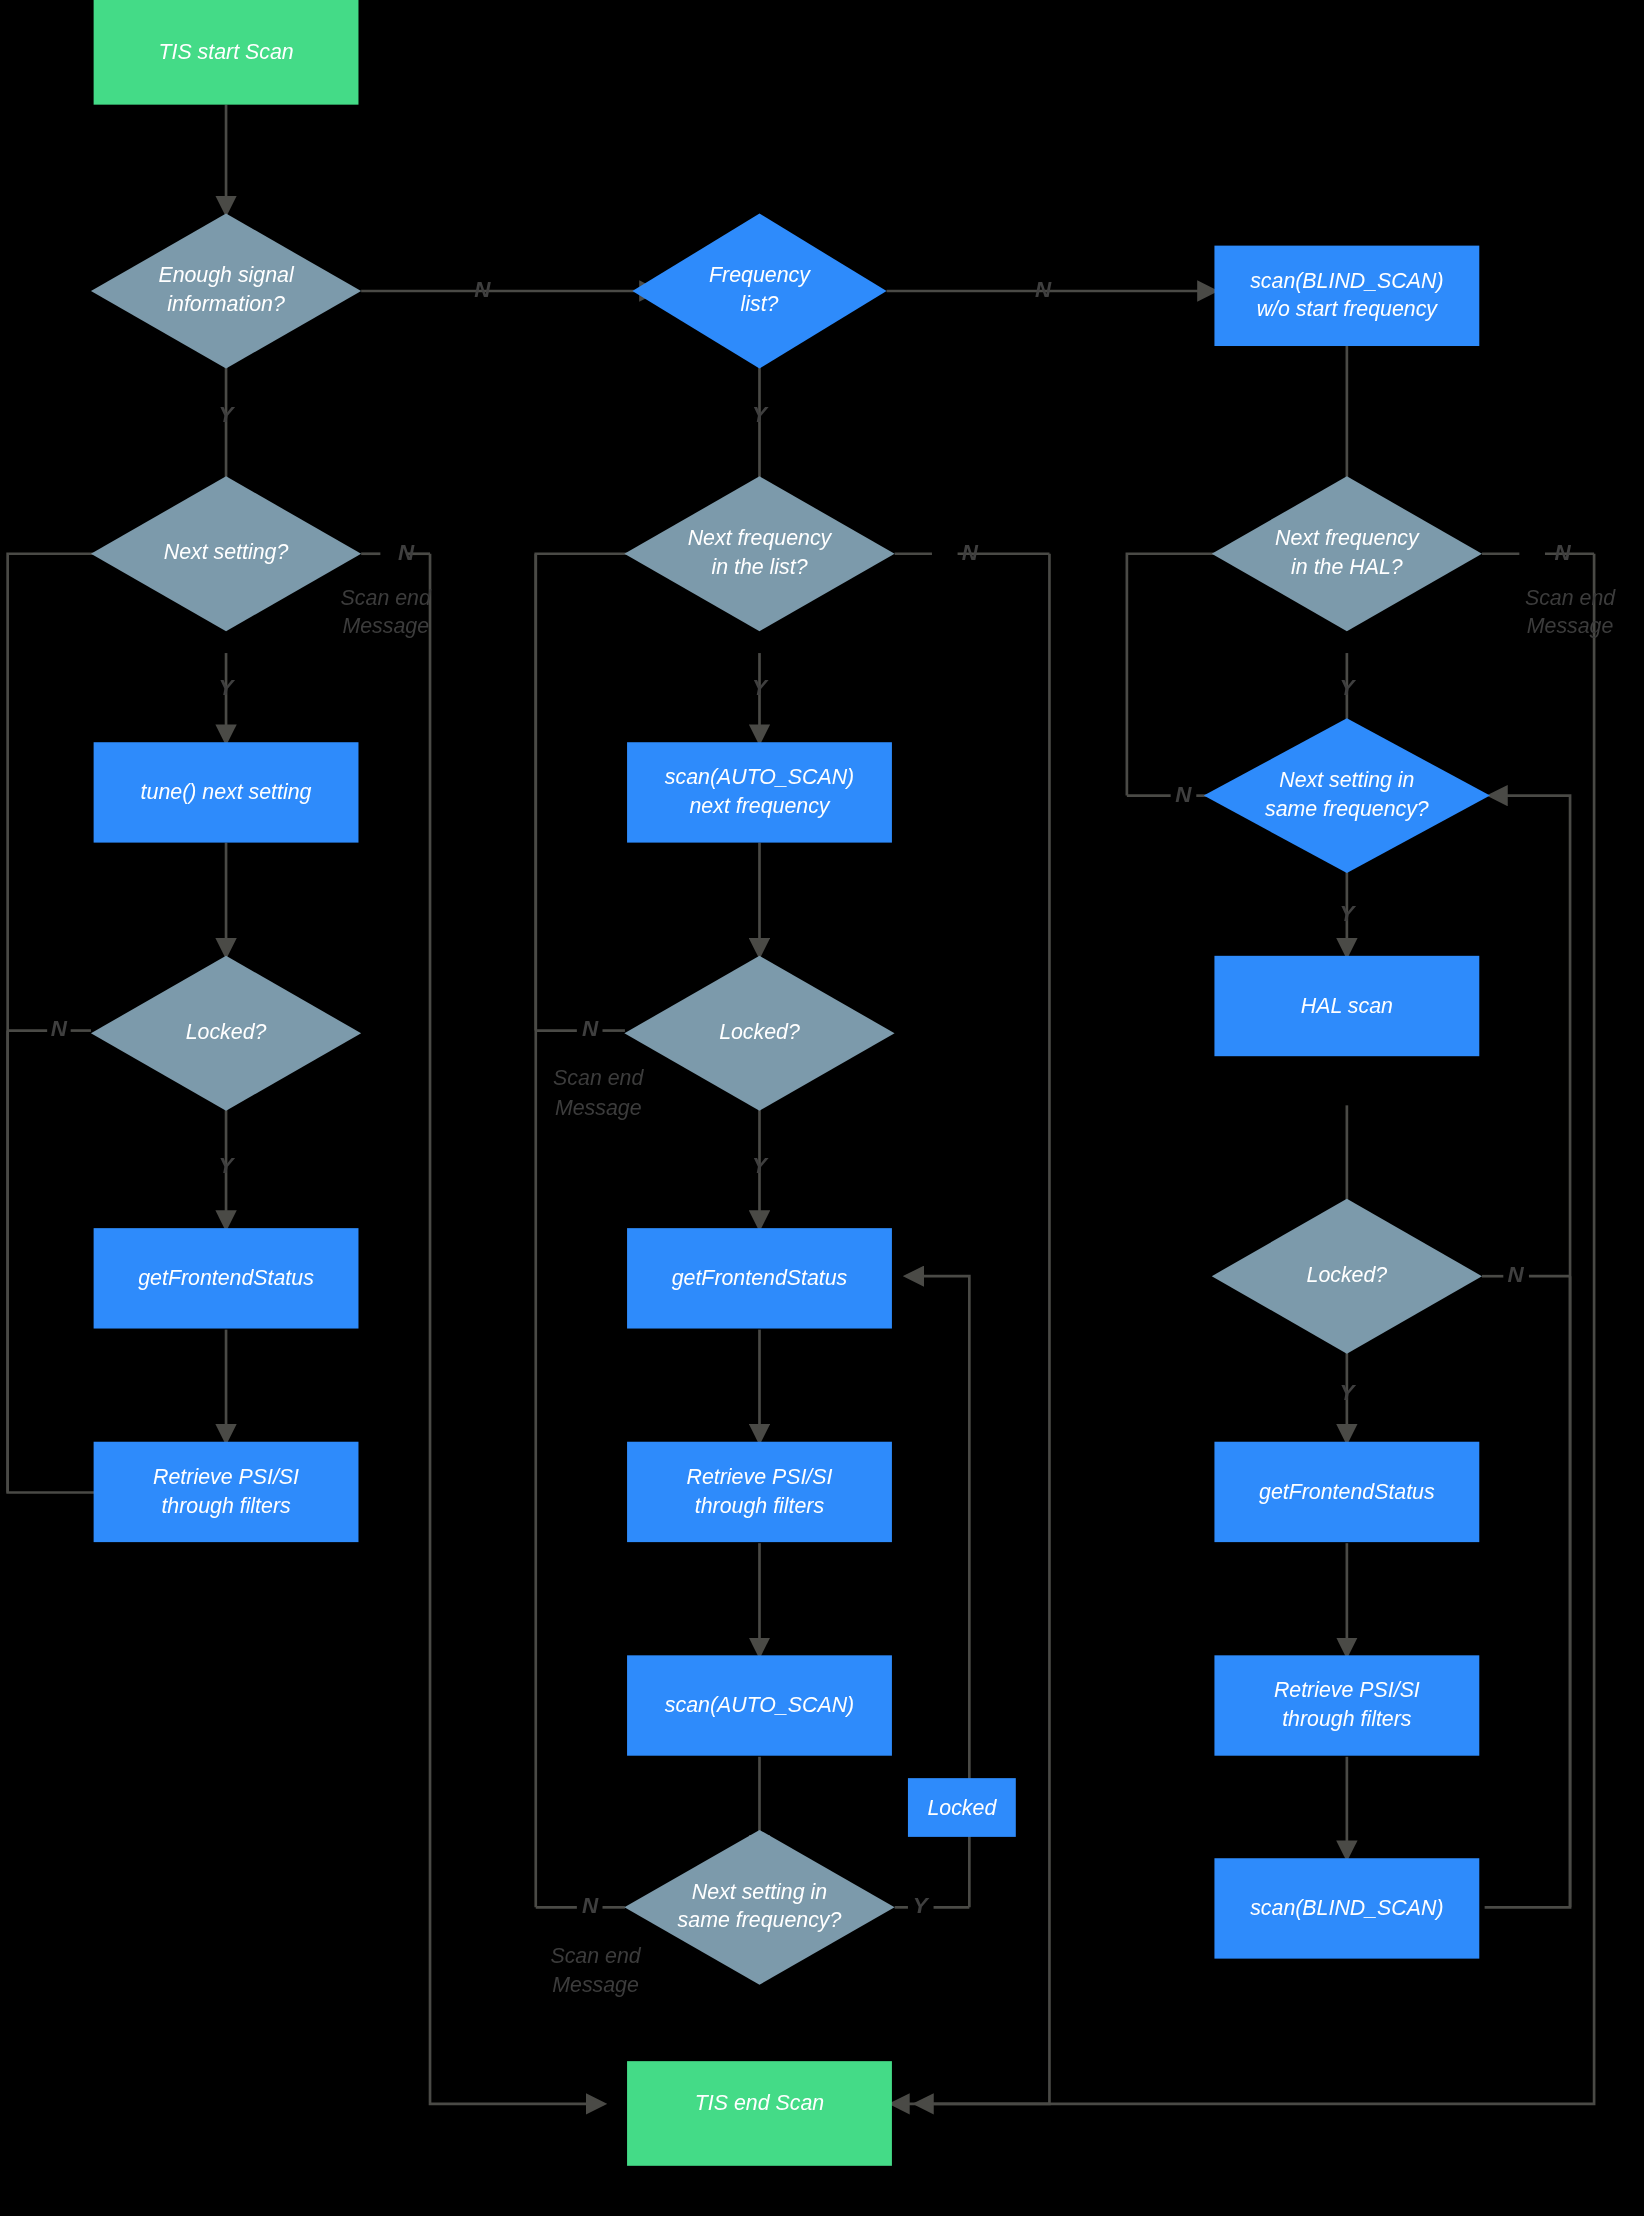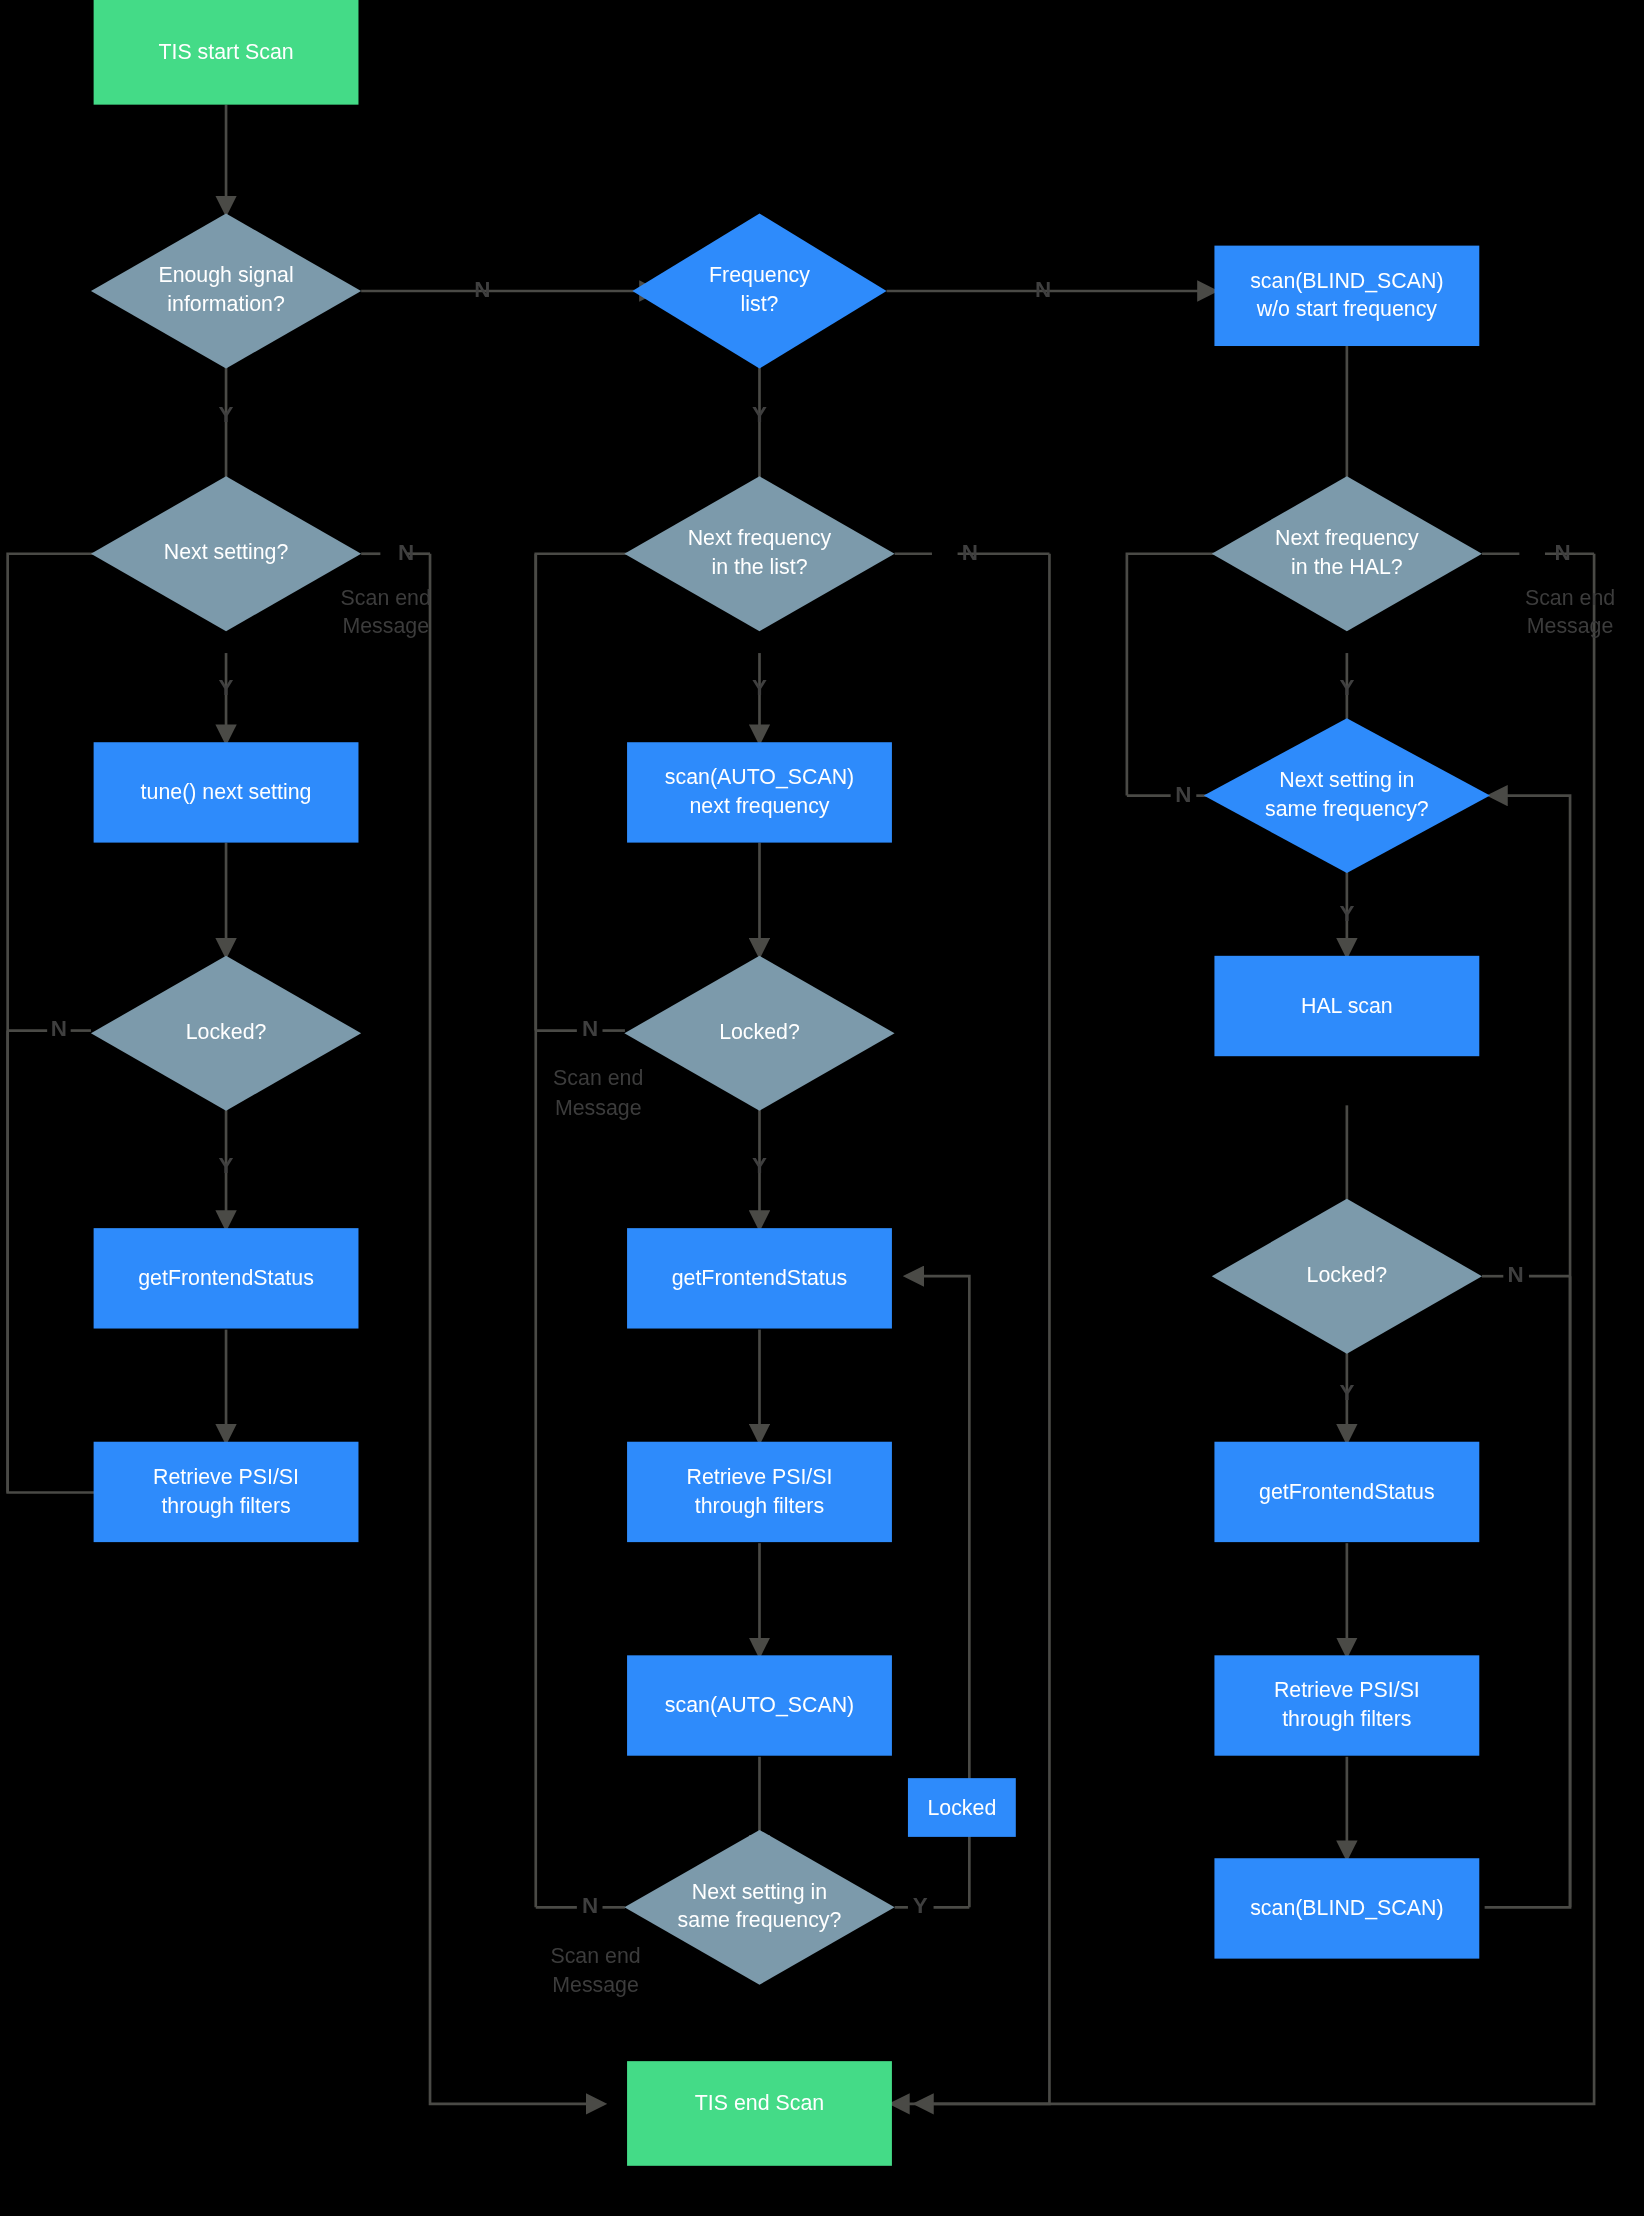--- a/index.html
+++ b/index.html
@@ -1,16 +1,16 @@
 <!DOCTYPE html>
 <html style="font-size:8.5px"><head>
 <meta charset="utf-8">
 <style>
   html,body{margin:0;padding:0;background:#000;}
-  #stage{position:relative;width:1645px;height:2216px;background:#000;overflow:hidden;}
+  #stage{position:relative;width:1645px;height:2216px;background:#000;overflow:hidden;font-style:italic;}
   svg#flow{position:absolute;inset:0;width:1645px;height:2216px;display:block;}
   .node-label{
     font-family:"Liberation Sans","DejaVu Sans",sans-serif;
     fill:#ffffff;font-size:40px;text-anchor:middle;dominant-baseline:middle;
   }
   .edge-yn{
     font-family:"Liberation Sans","DejaVu Sans",sans-serif;
     fill:#3f3f3f;font-size:42px;font-weight:bold;text-anchor:middle;dominant-baseline:middle;
   }
   .edge-note{

